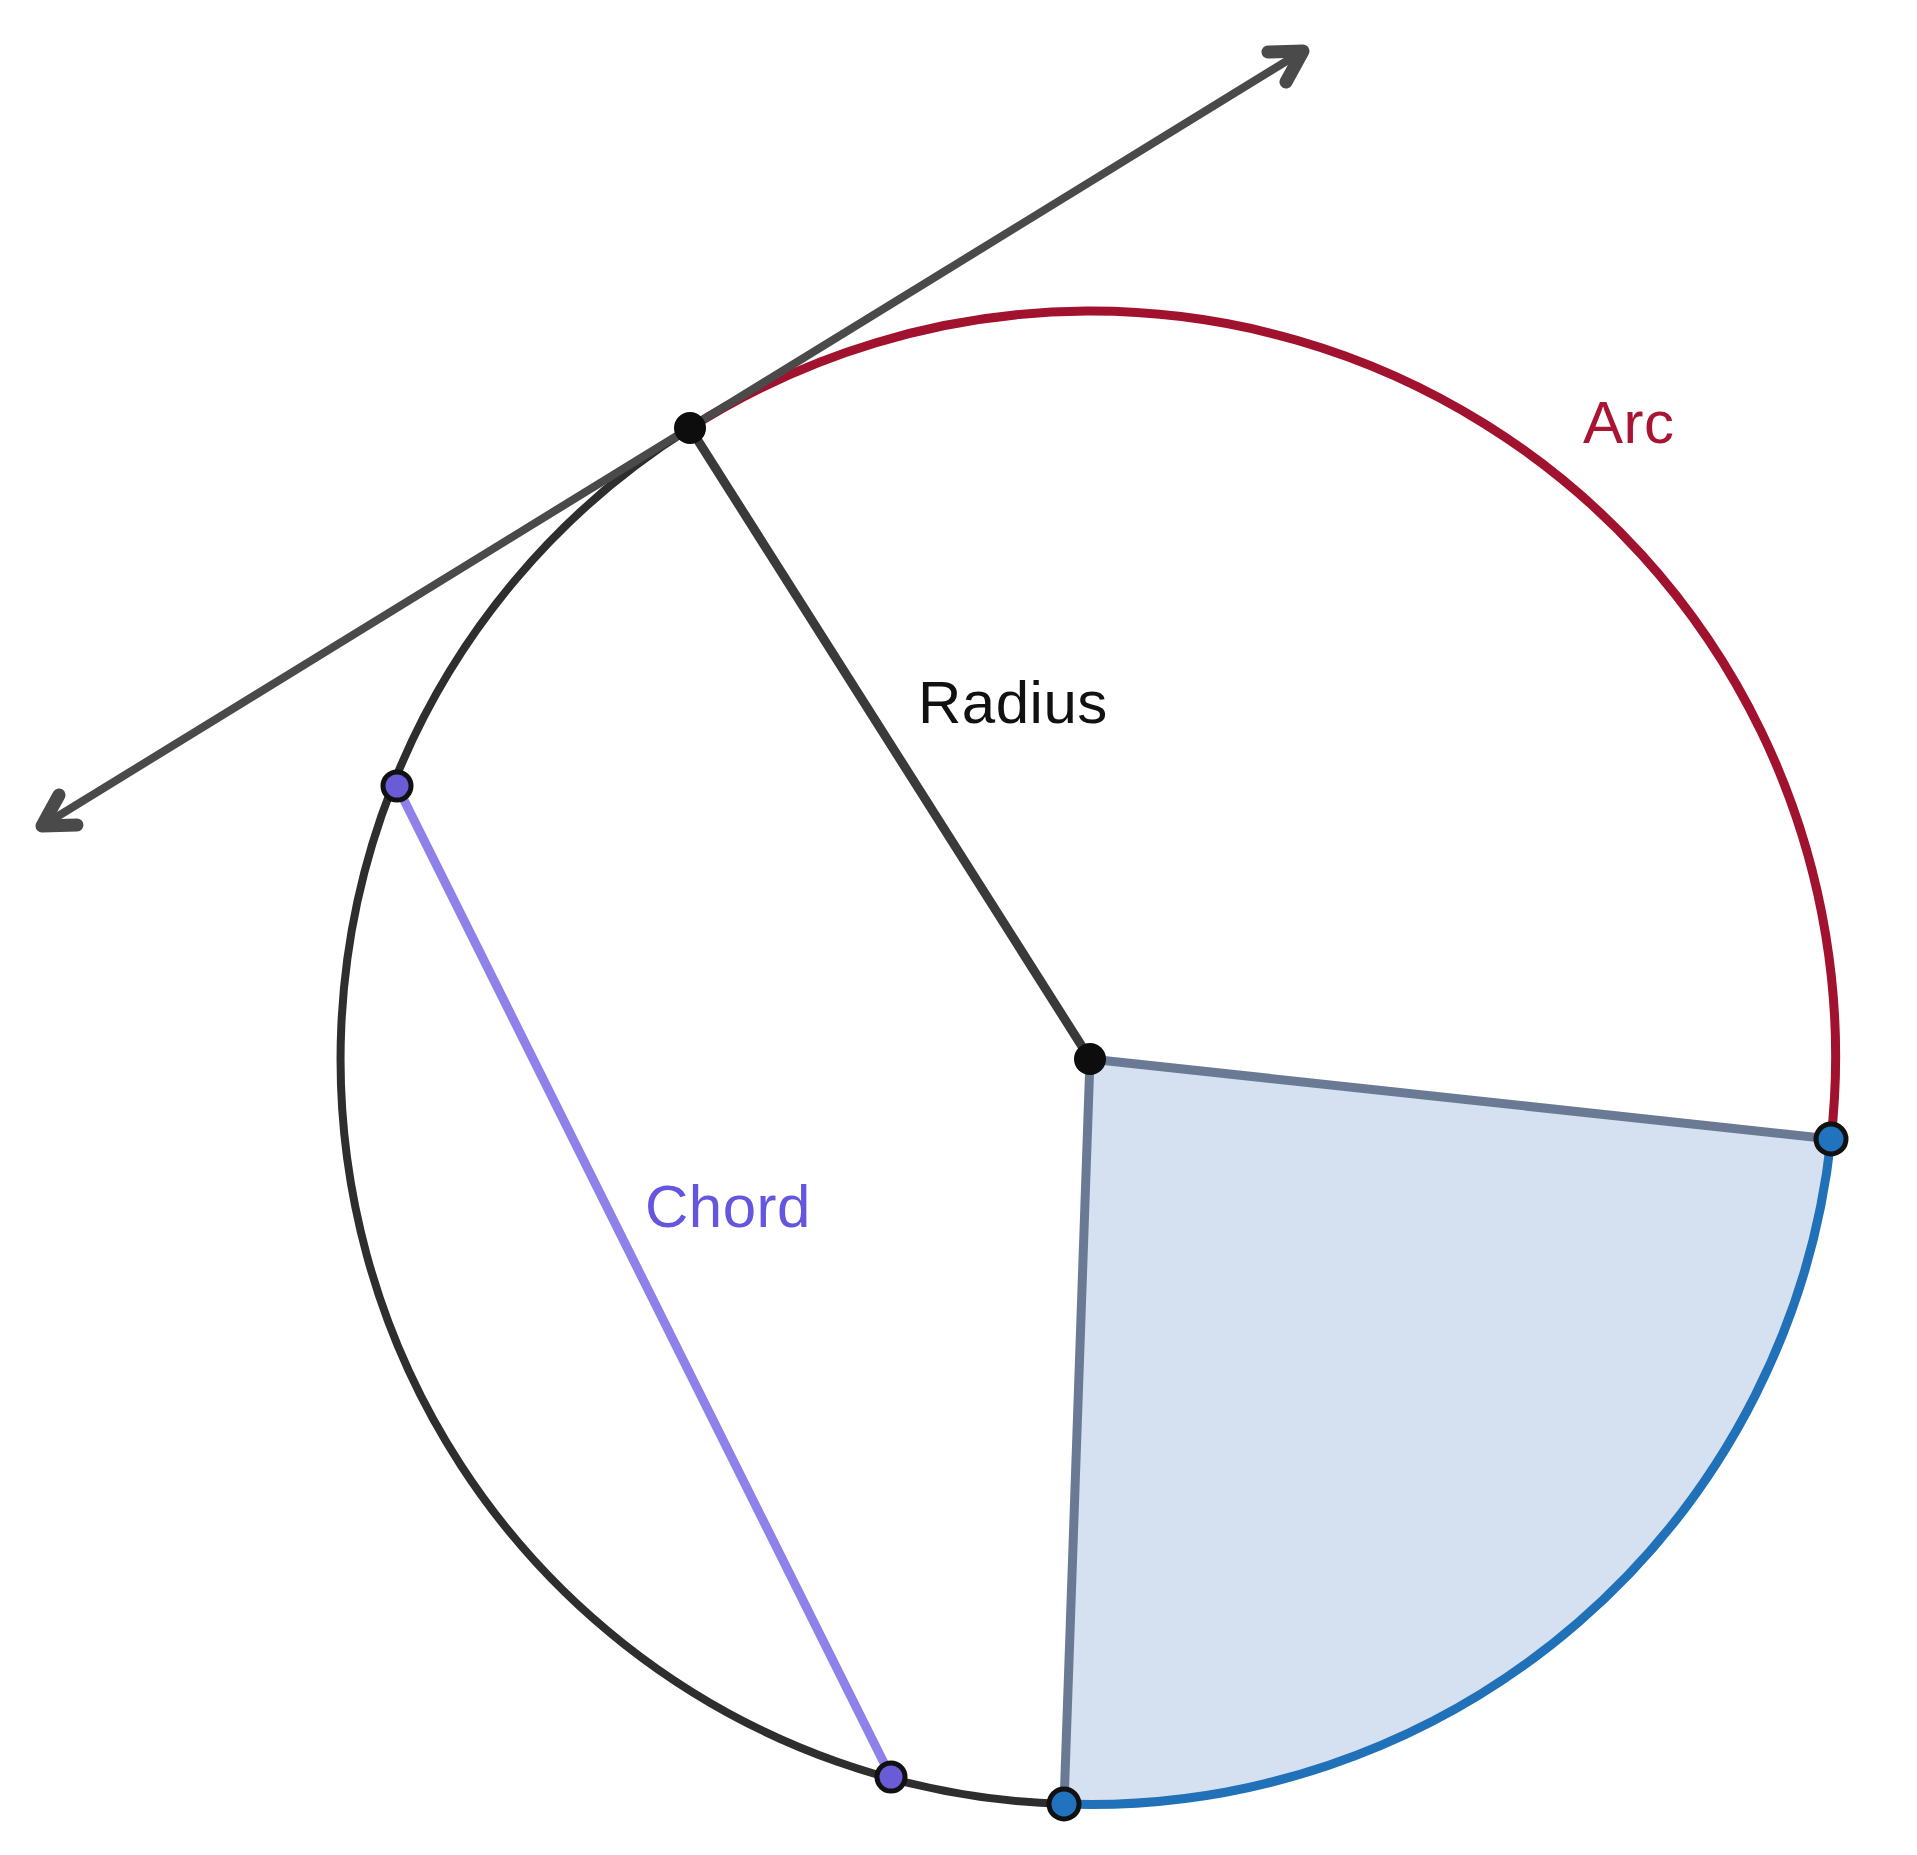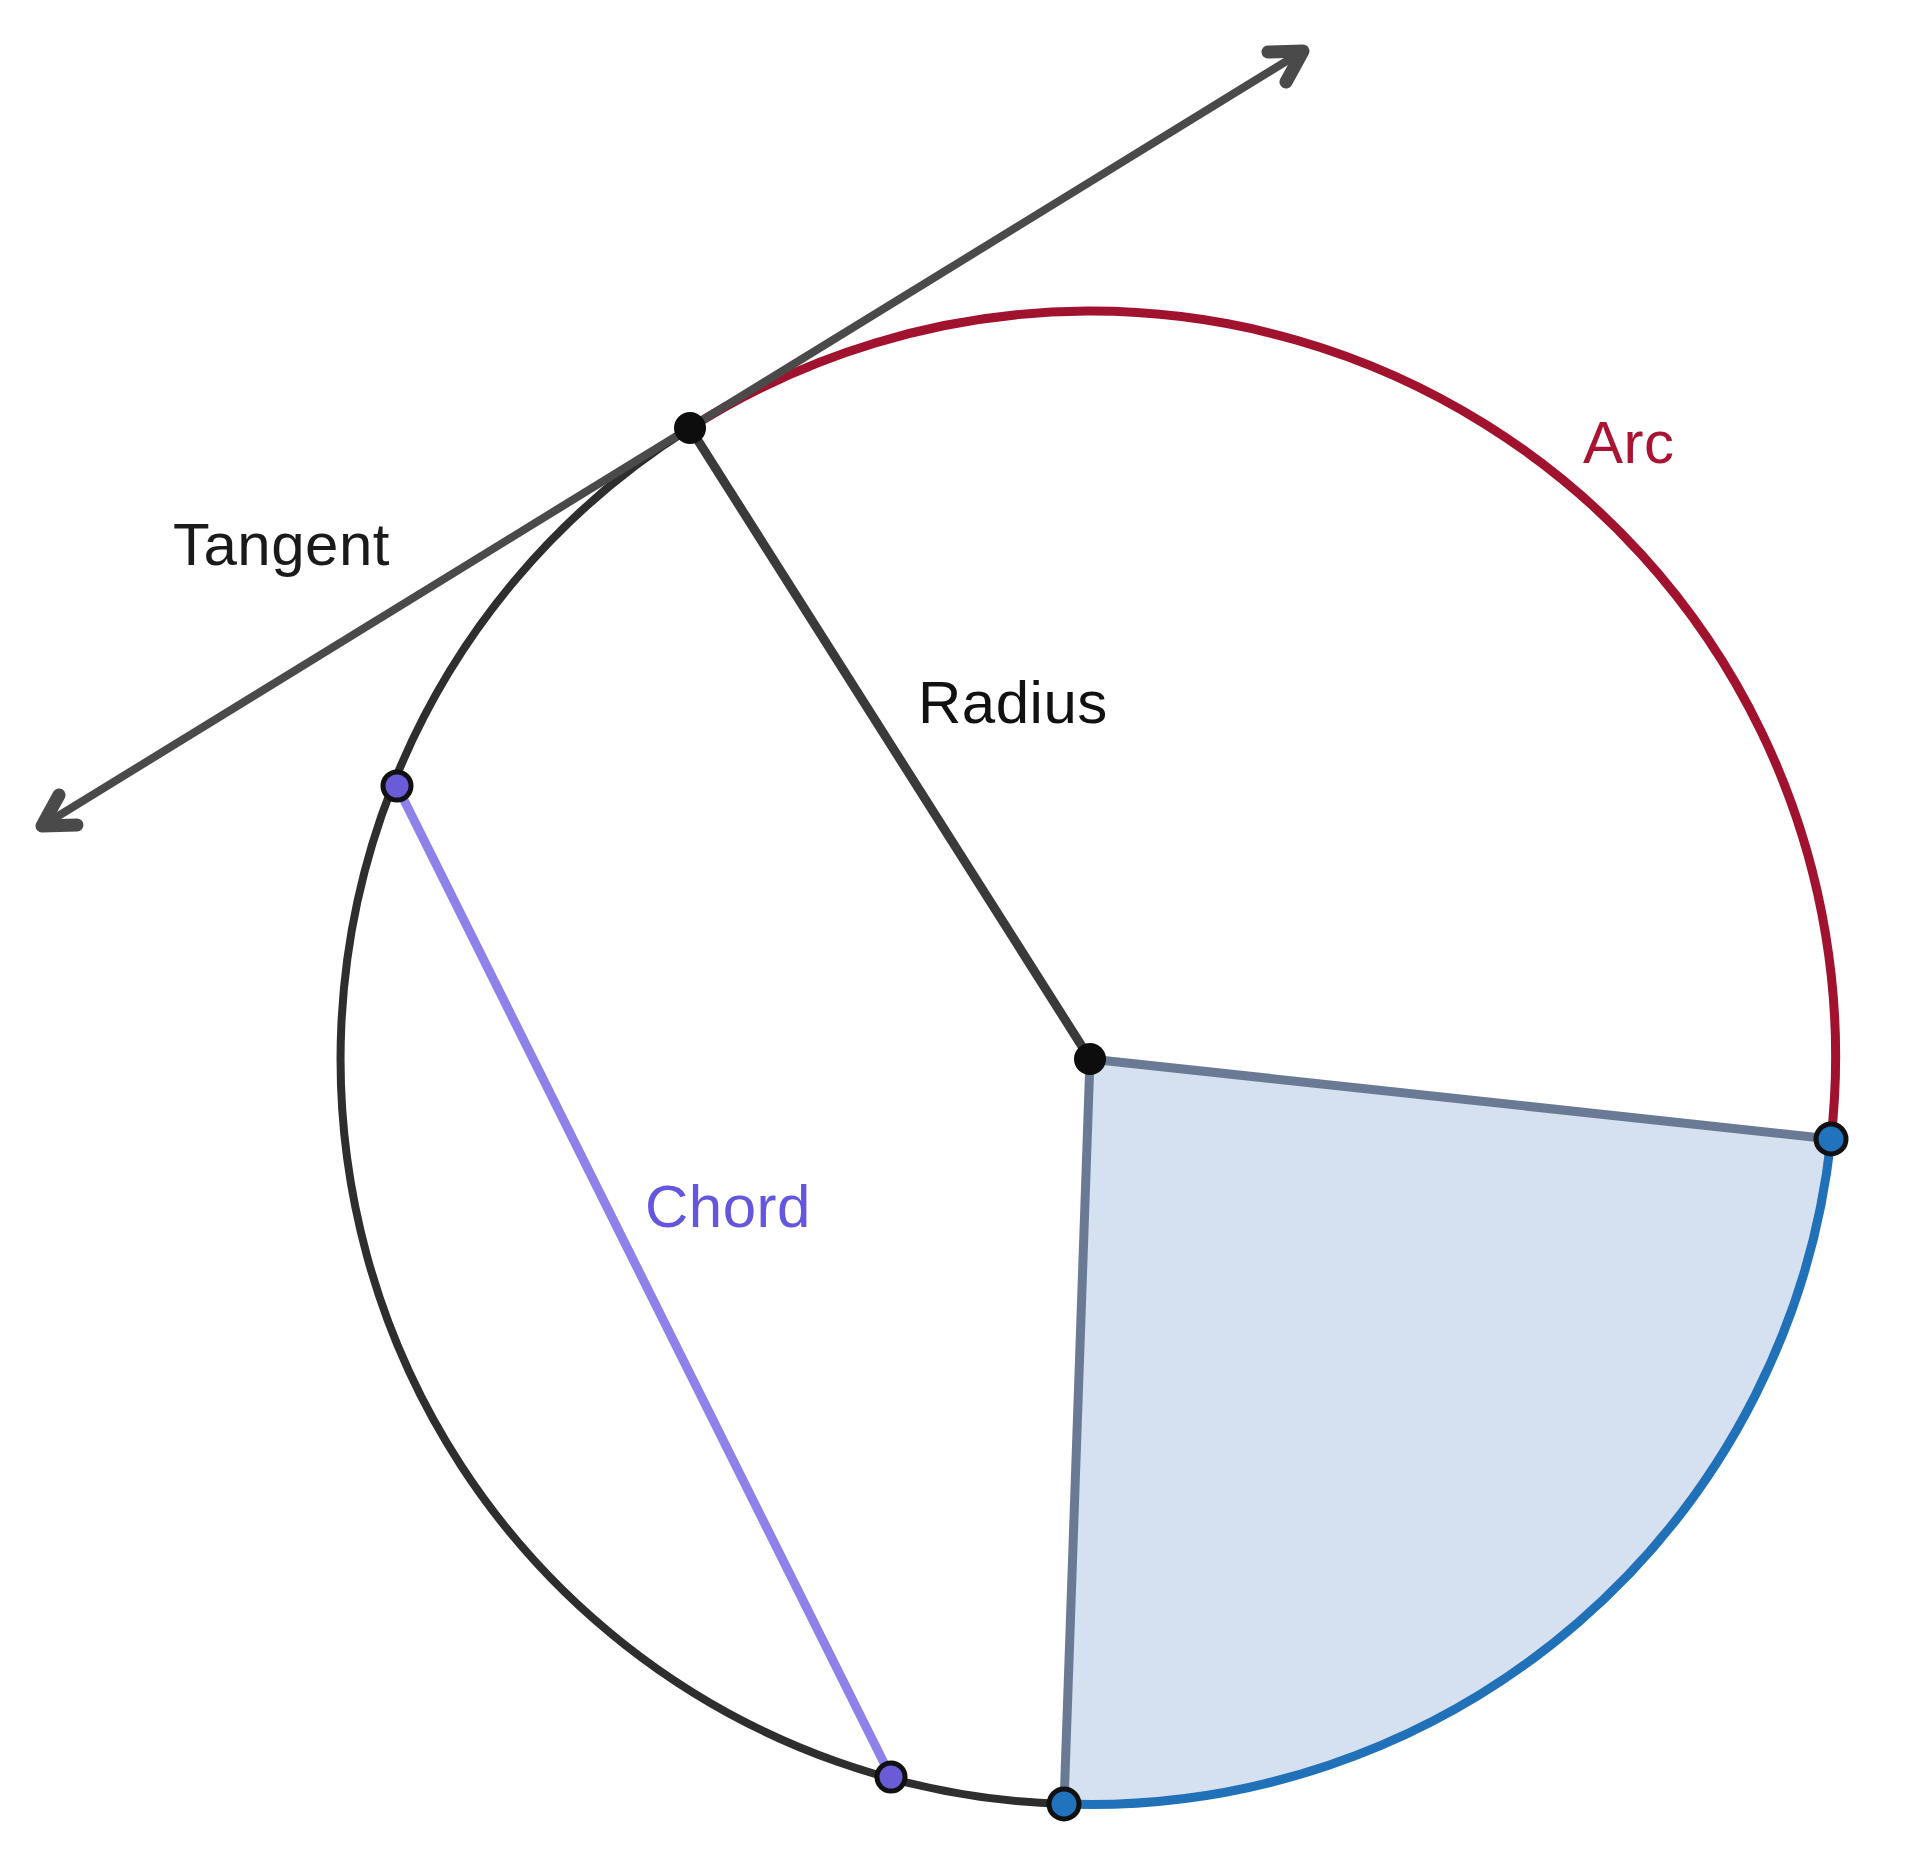--- a/index.html
+++ b/index.html
@@ -24,21 +24,21 @@
   .diagram-label {
     position: absolute;
     font-size: 60px;
     line-height: 1.1;
     white-space: nowrap;
     letter-spacing: 0.5px;
     user-select: none;
   }
   .label-tangent { left: 173px; top: 512px; }
   .label-radius  { left: 918px; top: 670px; }
-  .label-arc     { left: 1583px; top: 390px; margin-top: 20px; }
+  .label-arc     { left: 1583px; top: 390px; }
   .label-chord   { left: 645px; top: 1174px; }
   .label-sector  { left: 1133px; top: 1370px; }
 </style>
 </head>
 <body>
 
 <div class="stage">
 
   <svg width="1917" height="1855" viewBox="0 0 1917 1855">
 
@@ -61,21 +61,20 @@
     <line x1="397" y1="786" x2="891" y2="1777" stroke-width="9" stroke-linecap="round" stroke="#8e82ea"></line>
 
     <circle cx="690" cy="428" r="16" fill="#0d0d0d"></circle>
     <circle cx="1090" cy="1059" r="16" fill="#0d0d0d"></circle>
     <circle cx="397" cy="786" r="14" stroke-width="5" fill="#6a5bd6" stroke="#111111"></circle>
     <circle cx="891" cy="1777" r="14" stroke-width="5" fill="#6a5bd6" stroke="#111111"></circle>
     <circle cx="1831" cy="1139" r="15" stroke-width="5" fill="#2173be" stroke="#111111"></circle>
     <circle cx="1064" cy="1804" r="15" stroke-width="5" fill="#2173be" stroke="#111111"></circle>
   </svg>
 
-  <div class="diagram-label label-tangent" style="color: rgb(26, 26, 26);">Tangent</div>
 
   <div class="diagram-label label-radius" style="color: rgb(17, 17, 17); text-align: center;">Radius</div>
 
   <div class="diagram-label label-arc" style="color: rgb(168, 20, 49);">Arc</div>
 
   <div class="diagram-label label-chord" style="color: rgb(100, 86, 222); text-align: center;">Chord</div>
 
 </div>
 
 </body></html>

